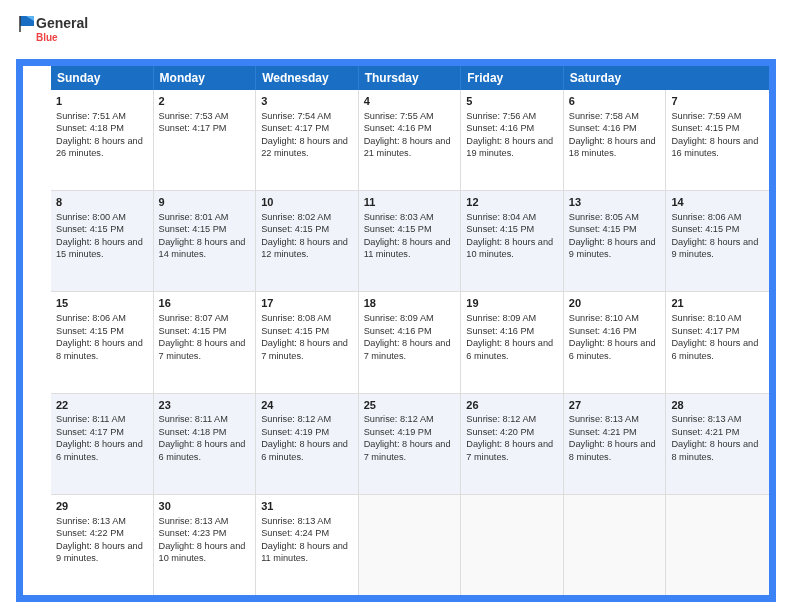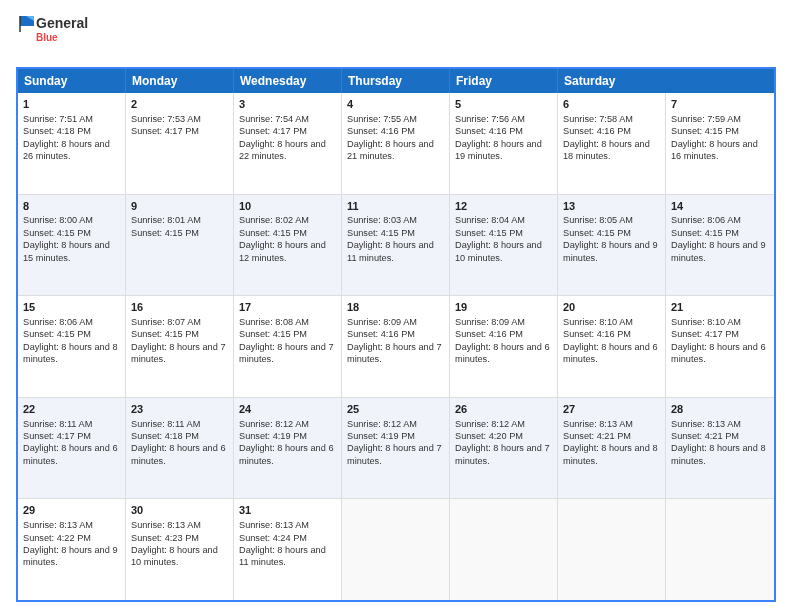--- a/index.html
+++ b/index.html
@@ -14,21 +14,21 @@
       width: 792px;
       height: 612px;
       padding: 16px 16px 10px 16px;
       display: flex;
       flex-direction: column;
     }
     .header {
       display: flex;
       justify-content: space-between;
       align-items: flex-start;
-      margin-bottom: 24px;
+      margin-bottom: 16px;
     }
     .logo {
       display: flex;
       align-items: center;
       gap: 4px;
     }
     .title-block {
       text-align: right;
     }
     .main-title {
@@ -37,21 +37,22 @@
       color: #333;
     }
     .subtitle {
       font-size: 13px;
       color: #555;
     }
     .calendar {
       flex: 1;
       display: flex;
       flex-direction: column;
-      border: 2px solid #3b82f6;
+      border: 7px solid #3b82f6;
+      padding-left: 28px;
     }
     .cal-header {
       display: grid;
       grid-template-columns: repeat(7, 1fr);
       background: #1a6fc4;
     }
     .cal-header-cell {
       color: #fff;
       font-size: 12px;
       font-weight: bold;
@@ -129,21 +130,21 @@
           <div class="cal-cell"><span class="day-num">1</span><span>Sunrise: 7:51 AM</span><br><span>Sunset: 4:18 PM</span><br><span>Daylight: 8 hours and 26 minutes.</span></div>
           <div class="cal-cell"><span class="day-num">2</span><span>Sunrise: 7:53 AM</span><br><span>Sunset: 4:17 PM</span><br></div>
           <div class="cal-cell"><span class="day-num">3</span><span>Sunrise: 7:54 AM</span><br><span>Sunset: 4:17 PM</span><br><span>Daylight: 8 hours and 22 minutes.</span></div>
           <div class="cal-cell"><span class="day-num">4</span><span>Sunrise: 7:55 AM</span><br><span>Sunset: 4:16 PM</span><br><span>Daylight: 8 hours and 21 minutes.</span></div>
           <div class="cal-cell"><span class="day-num">5</span><span>Sunrise: 7:56 AM</span><br><span>Sunset: 4:16 PM</span><br><span>Daylight: 8 hours and 19 minutes.</span></div>
           <div class="cal-cell"><span class="day-num">6</span><span>Sunrise: 7:58 AM</span><br><span>Sunset: 4:16 PM</span><br><span>Daylight: 8 hours and 18 minutes.</span></div>
           <div class="cal-cell"><span class="day-num">7</span><span>Sunrise: 7:59 AM</span><br><span>Sunset: 4:15 PM</span><br><span>Daylight: 8 hours and 16 minutes.</span></div>
         </div>
         <div class="cal-row">
           <div class="cal-cell alt-row"><span class="day-num">8</span><span>Sunrise: 8:00 AM</span><br><span>Sunset: 4:15 PM</span><br><span>Daylight: 8 hours and 15 minutes.</span></div>
-          <div class="cal-cell alt-row"><span class="day-num">9</span><span>Sunrise: 8:01 AM</span><br><span>Sunset: 4:15 PM</span><br></div>
+          <div class="cal-cell alt-row"><span class="day-num">9</span><span>Sunrise: 8:01 AM</span><br><span>Sunset: 4:15 PM</span><br><span>Daylight: 8 hours and 14 minutes.</span></div>
           <div class="cal-cell alt-row"><span class="day-num">10</span><span>Sunrise: 8:02 AM</span><br><span>Sunset: 4:15 PM</span><br><span>Daylight: 8 hours and 12 minutes.</span></div>
           <div class="cal-cell alt-row"><span class="day-num">11</span><span>Sunrise: 8:03 AM</span><br><span>Sunset: 4:15 PM</span><br><span>Daylight: 8 hours and 11 minutes.</span></div>
           <div class="cal-cell alt-row"><span class="day-num">12</span><span>Sunrise: 8:04 AM</span><br><span>Sunset: 4:15 PM</span><br><span>Daylight: 8 hours and 10 minutes.</span></div>
           <div class="cal-cell alt-row"><span class="day-num">13</span><span>Sunrise: 8:05 AM</span><br><span>Sunset: 4:15 PM</span><br><span>Daylight: 8 hours and 9 minutes.</span></div>
           <div class="cal-cell alt-row"><span class="day-num">14</span><span>Sunrise: 8:06 AM</span><br><span>Sunset: 4:15 PM</span><br><span>Daylight: 8 hours and 9 minutes.</span></div>
         </div>
         <div class="cal-row">
           <div class="cal-cell"><span class="day-num">15</span><span>Sunrise: 8:06 AM</span><br><span>Sunset: 4:15 PM</span><br><span>Daylight: 8 hours and 8 minutes.</span></div>
           <div class="cal-cell"><span class="day-num">16</span><span>Sunrise: 8:07 AM</span><br><span>Sunset: 4:15 PM</span><br><span>Daylight: 8 hours and 7 minutes.</span></div>
           <div class="cal-cell"><span class="day-num">17</span><span>Sunrise: 8:08 AM</span><br><span>Sunset: 4:15 PM</span><br><span>Daylight: 8 hours and 7 minutes.</span></div>

